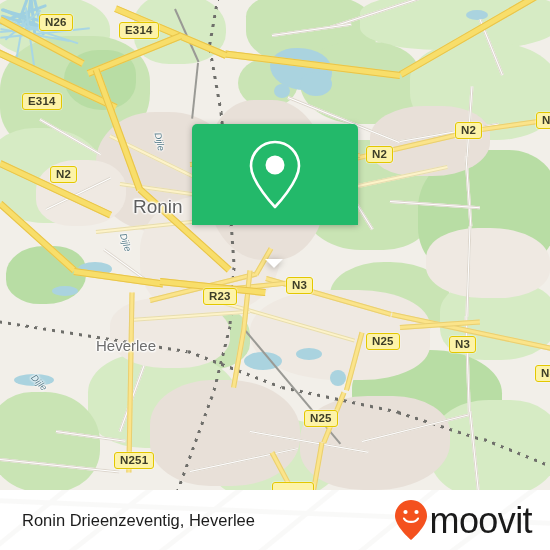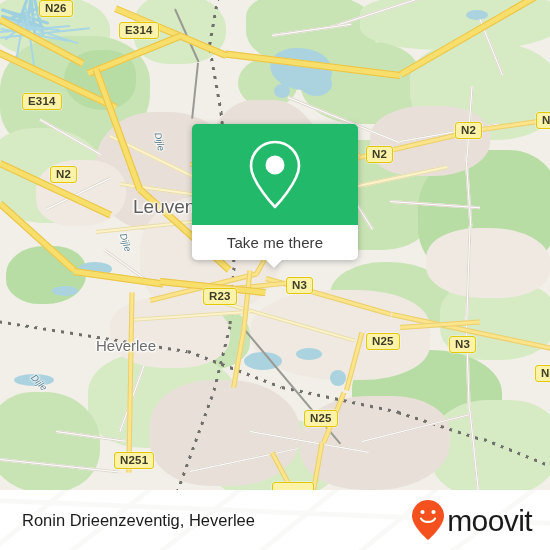--- a/index.html
+++ b/index.html
@@ -163,21 +163,21 @@
     z-index: 2;
   }
   #brand {
     position: relative;
     display: flex;
     align-items: center;
     gap: 2px;
     z-index: 2;
   }
   #brand-text {
-    font-size: 30px;
+    font-size: 36px;
     color: #1a1a1a;
     font-family: "Liberation Sans", sans-serif;
     font-weight: 500;
     letter-spacing: -.6px;
     line-height: 31px;
   }
 </style>
 </head>
 <body>
 
@@ -337,30 +337,30 @@
       <div class="prim" style="position:absolute;left:244px;top:326px;width:60px;transform-origin:0 50%;transform:rotate(100deg);"></div>
       <div class="prim" style="position:absolute;left:132px;top:290px;width:180px;transform-origin:0 50%;transform:rotate(91deg);"></div>
       <div class="prim" style="position:absolute;left:272px;top:450px;width:50px;transform-origin:0 50%;transform:rotate(62deg);"></div>
 
       <div class="mot" style="position:absolute;left:0px;top:200px;width:100px;transform-origin:0 50%;transform:rotate(42deg);"></div>
       <div class="mot" style="position:absolute;left:74px;top:268px;width:90px;transform-origin:0 50%;transform:rotate(8deg);"></div>
       <div class="mot" style="position:absolute;left:160px;top:278px;width:106px;transform-origin:0 50%;transform:rotate(6deg);"></div>
     </div>
 
     <div class="layer">
-      <div class="placelbl city" style="left:133px;top:196px;">Leuven</div>
+      <div class="placelbl city" style="left:133px;top:196px;">Ronin</div>
       <div class="placelbl town" style="left:96px;top:337px;">Heverlee</div>
 
       <div class="riverlbl" style="left:158px;top:127px;transform:rotate(78deg);transform-origin:0 50%;">Dijle</div>
       <div class="riverlbl" style="left:123px;top:228px;transform:rotate(72deg);transform-origin:0 50%;">Dijle</div>
       <div class="riverlbl" style="left:33px;top:370px;transform:rotate(47deg);transform-origin:0 50%;">Dijle</div>
     </div>
 
     <div class="layer">
-      <div class="shield" style="left:39px;top:0;">N26</div>
+      <div class="shield" style="left:39px;top:14px;">N26</div>
       <div class="shield" style="left:119px;top:22px;">E314</div>
       <div class="shield" style="left:22px;top:93px;">E314</div>
       <div class="shield" style="left:50px;top:166px;">N2</div>
       <div class="shield" style="left:366px;top:146px;">N2</div>
       <div class="shield" style="left:455px;top:122px;">N2</div>
       <div class="shield" style="left:536px;top:112px;">N2</div>
       <div class="shield" style="left:203px;top:288px;">R23</div>
       <div class="shield" style="left:286px;top:277px;">N3</div>
       <div class="shield" style="left:366px;top:333px;">N25</div>
       <div class="shield" style="left:449px;top:336px;">N3</div>
@@ -373,23 +373,20 @@
   </div>
 
 
   <div id="card">
     <div id="card-green">
       <svg id="pin-svg" width="60" height="74" viewBox="0 0 60 74">
         <path d="M30 4 C16.7 4 6 14.7 6 28 C6 44 30 69 30 69 C30 69 54 44 54 28 C54 14.7 43.3 4 30 4 Z" fill="none" stroke="#ffffff" stroke-width="2.6" stroke-linejoin="round"></path>
         <circle cx="30" cy="27" r="9.5" fill="#ffffff"></circle>
       </svg>
     </div>
-    <div id="card-white">
-      <span id="card-label">Take me there</span>
-    </div>
     <div id="card-tip"></div>
   </div>
 
   <div id="footer">
     <svg id="footer-ghost" viewBox="0 0 550 60" preserveAspectRatio="none">
       <g stroke="#b9b2a8" stroke-width="5" fill="none">
         <path d="M-20 70 L90 -20"></path>
         <path d="M60 70 L175 -20"></path>
         <path d="M150 70 L265 -20"></path>
         <path d="M250 70 L360 -20"></path>

